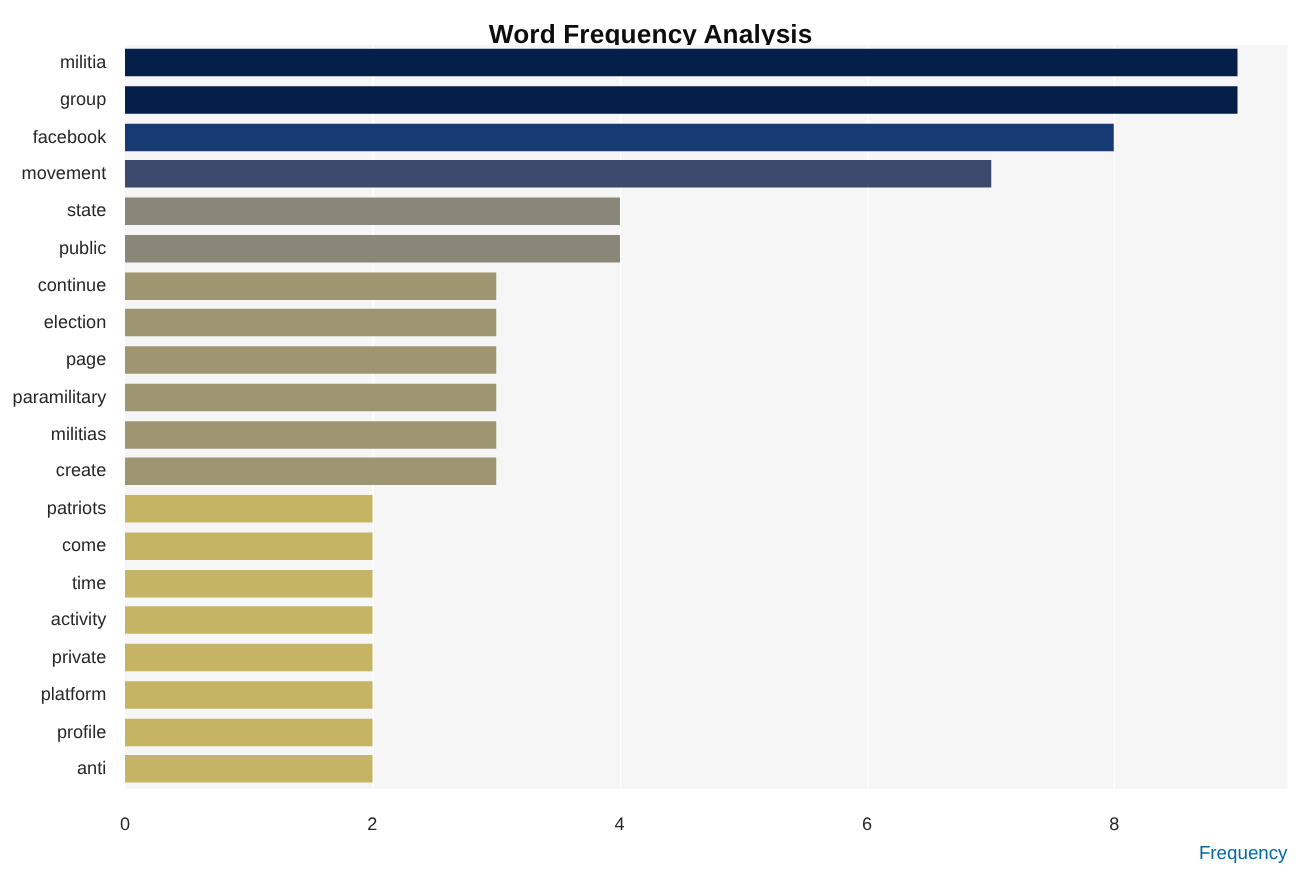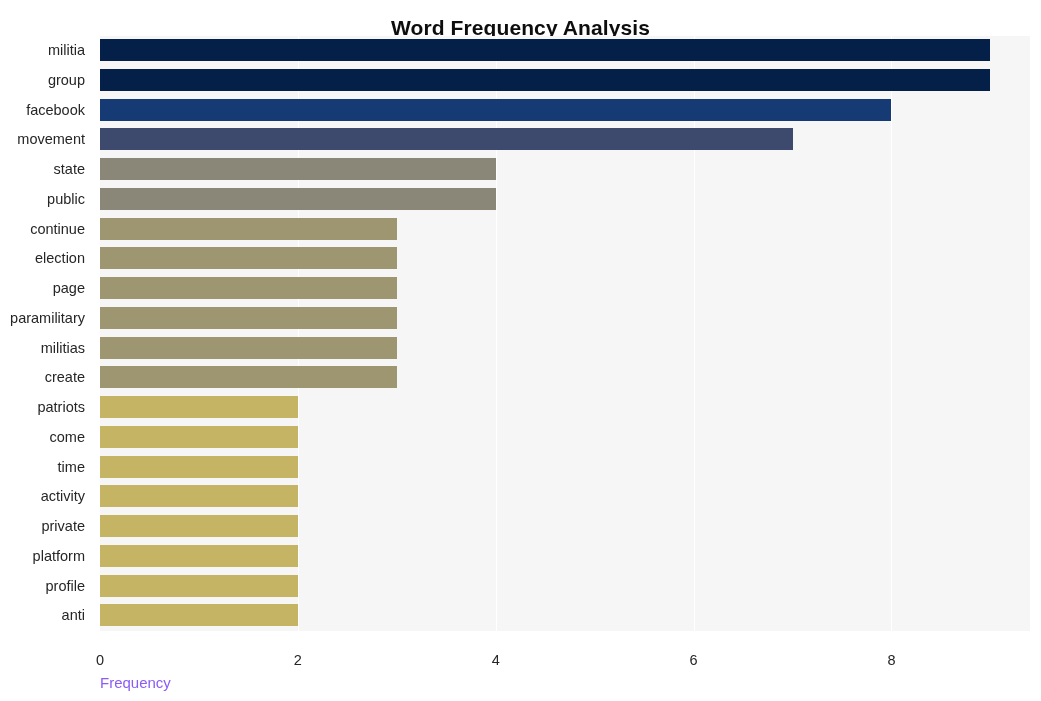--- a/index.html
+++ b/index.html
@@ -85,23 +85,23 @@
     margin-left: -30px;
     text-align: center;
     font-size: 14.5px;
     color: #262626;
   }
   #xaxis-label {
     position: absolute;
     left: 100px;
     top: 674px;
     width: 930px;
-    text-align: left;
+    text-align: right;
     font-size: 15px;
-    color: #8b5cf6;
+    color: #0369a1;
   }
 </style>
 </head>
 <body>
 
 <div id="figure" style="background: rgb(255, 255, 255);">
 
   <div id="chart-title">Word Frequency Analysis</div>
 
   <div class="ylabel-wrap">

